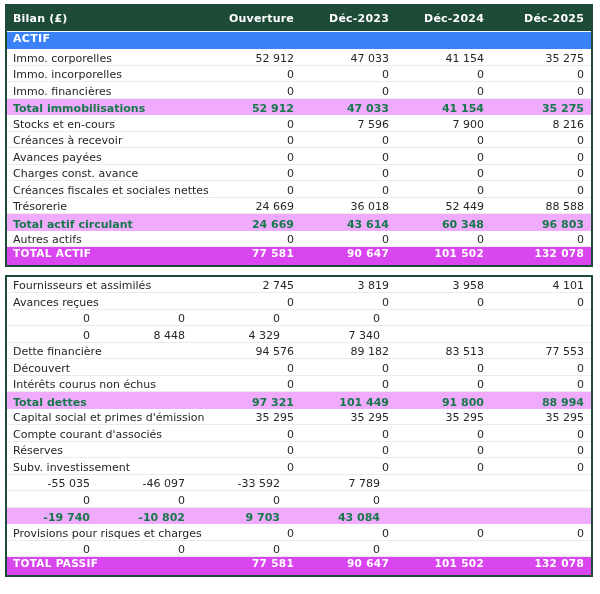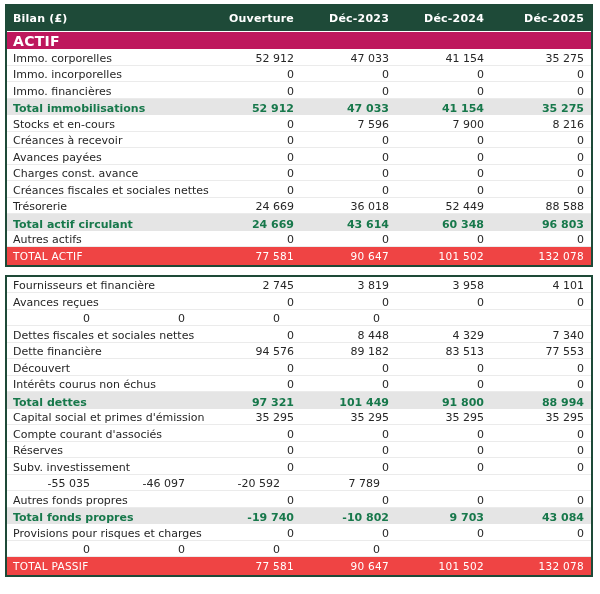--- a/index.html
+++ b/index.html
@@ -25,49 +25,49 @@
     background: #1e4a38;
     color: #ffffff;
     font-weight: bold;
     font-size: 11px;
     height: 26px;
     border-bottom: 1px solid #ffffff;
     letter-spacing: 0.2px;
   }
   .band {
     display: flex;
-    align-items: center;
-    background: #be185d;
+    align-items: flex-start;
+    background: #3b82f6;
     color: #ffffff;
     font-weight: bold;
-    font-size: 14px;
+    font-size: 11px;
     height: 17px;
     letter-spacing: 0.3px;
   }
   .row {
     display: flex;
     align-items: flex-end;
     background: #ffffff;
     color: #262626;
     font-size: 11px;
     height: 16.5px;
     border-bottom: 1px solid #ebebeb;
   }
   .row.subtotal {
-    background: #e5e5e5;
+    background: #f0abfc;
     color: #17784b;
     font-weight: bold;
     border-bottom: none;
   }
   .total {
     display: flex;
-    align-items: center;
-    background: #ef4444;
+    align-items: flex-start;
+    background: #d946ef;
     color: #ffffff;
-    font-weight: normal;
+    font-weight: bold;
     font-size: 10.5px;
     height: 17.5px;
     letter-spacing: 0.3px;
   }
   .lbl {
     flex: 1;
     padding-left: 6px;
     white-space: nowrap;
     overflow: hidden;
   }
@@ -186,41 +186,40 @@
           <div class="num">90 647</div>
           <div class="num">101 502</div>
           <div class="num last">132 078</div>
         </div>
       </div>
   </div>
 
   <div class="tbl">
     <div>
         <div class="row">
-          <div class="lbl">Fournisseurs et financière</div>
+          <div class="lbl">Fournisseurs et assimilés</div>
           <div class="num">2 745</div>
           <div class="num">3 819</div>
           <div class="num">3 958</div>
           <div class="num last">4 101</div>
         </div>
         <div class="row">
           <div class="lbl">Avances reçues</div>
           <div class="num">0</div>
           <div class="num">0</div>
           <div class="num">0</div>
           <div class="num last">0</div>
         </div>
         <div class="row">
           <div class="num">0</div>
           <div class="num">0</div>
           <div class="num">0</div>
           <div class="num last">0</div>
         </div>
         <div class="row">
-          <div class="lbl">Dettes fiscales et sociales nettes</div>
           <div class="num">0</div>
           <div class="num">8 448</div>
           <div class="num">4 329</div>
           <div class="num last">7 340</div>
         </div>
         <div class="row">
           <div class="lbl">Dette financière</div>
           <div class="num">94 576</div>
           <div class="num">89 182</div>
           <div class="num">83 513</div>
@@ -271,32 +270,30 @@
         <div class="row">
           <div class="lbl">Subv. investissement</div>
           <div class="num">0</div>
           <div class="num">0</div>
           <div class="num">0</div>
           <div class="num last">0</div>
         </div>
         <div class="row">
           <div class="num">-55 035</div>
           <div class="num">-46 097</div>
-          <div class="num">-20 592</div>
+          <div class="num">-33 592</div>
           <div class="num last">7 789</div>
         </div>
         <div class="row">
-          <div class="lbl">Autres fonds propres</div>
           <div class="num">0</div>
           <div class="num">0</div>
           <div class="num">0</div>
           <div class="num last">0</div>
         </div>
         <div class="row subtotal">
-          <div class="lbl">Total fonds propres</div>
           <div class="num">-19 740</div>
           <div class="num">-10 802</div>
           <div class="num">9 703</div>
           <div class="num last">43 084</div>
         </div>
         <div class="row">
           <div class="lbl">Provisions pour risques et charges</div>
           <div class="num">0</div>
           <div class="num">0</div>
           <div class="num">0</div>

